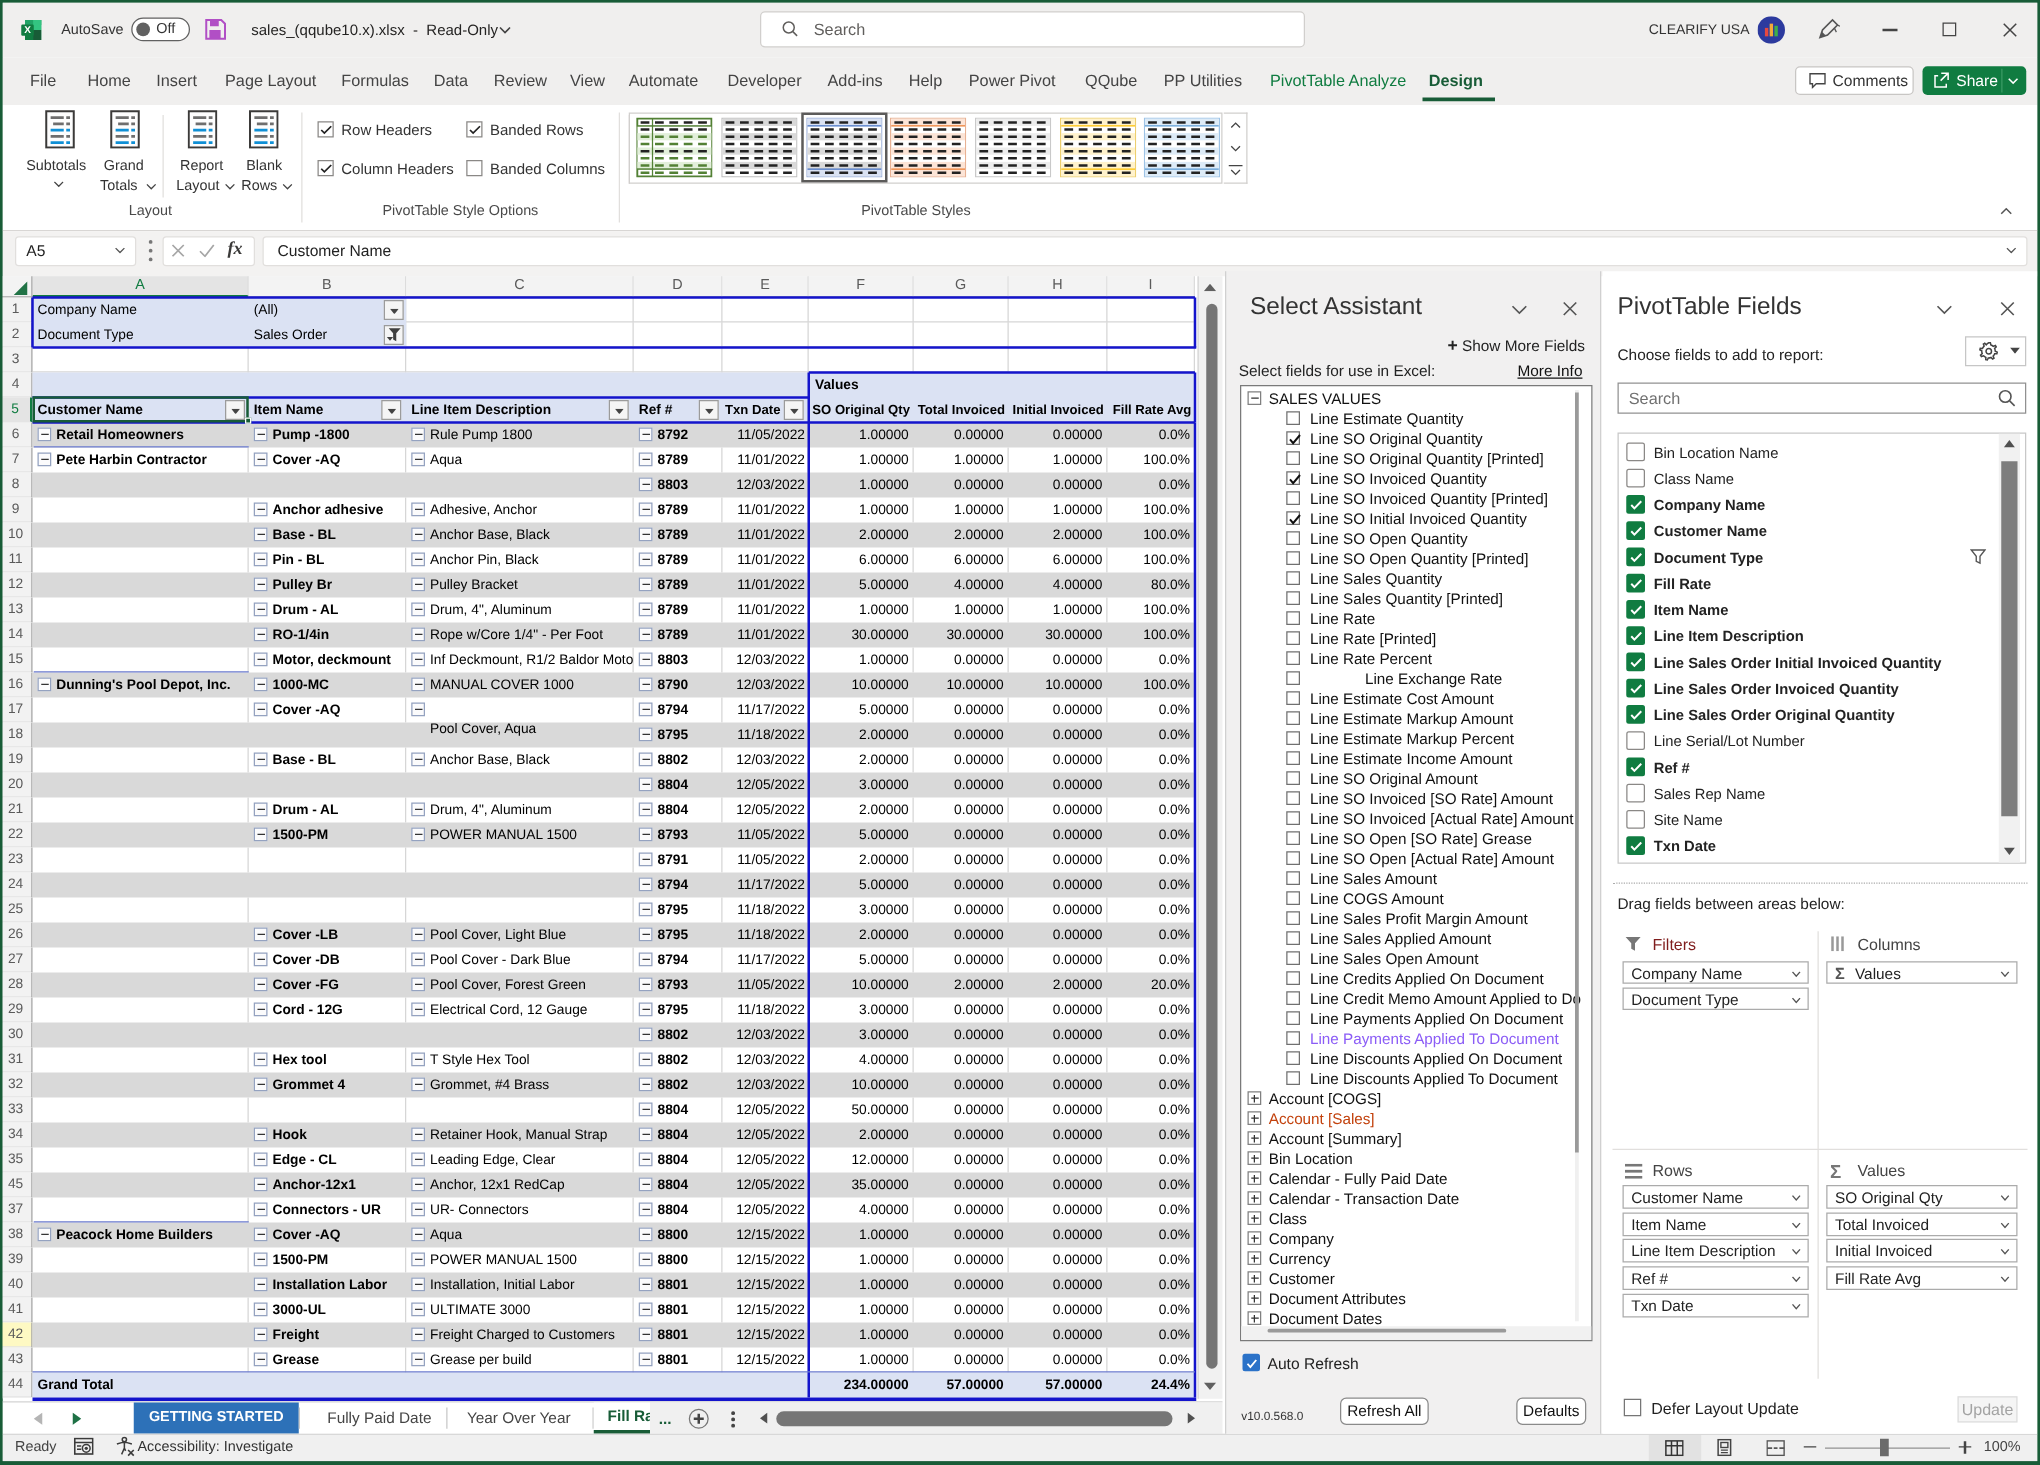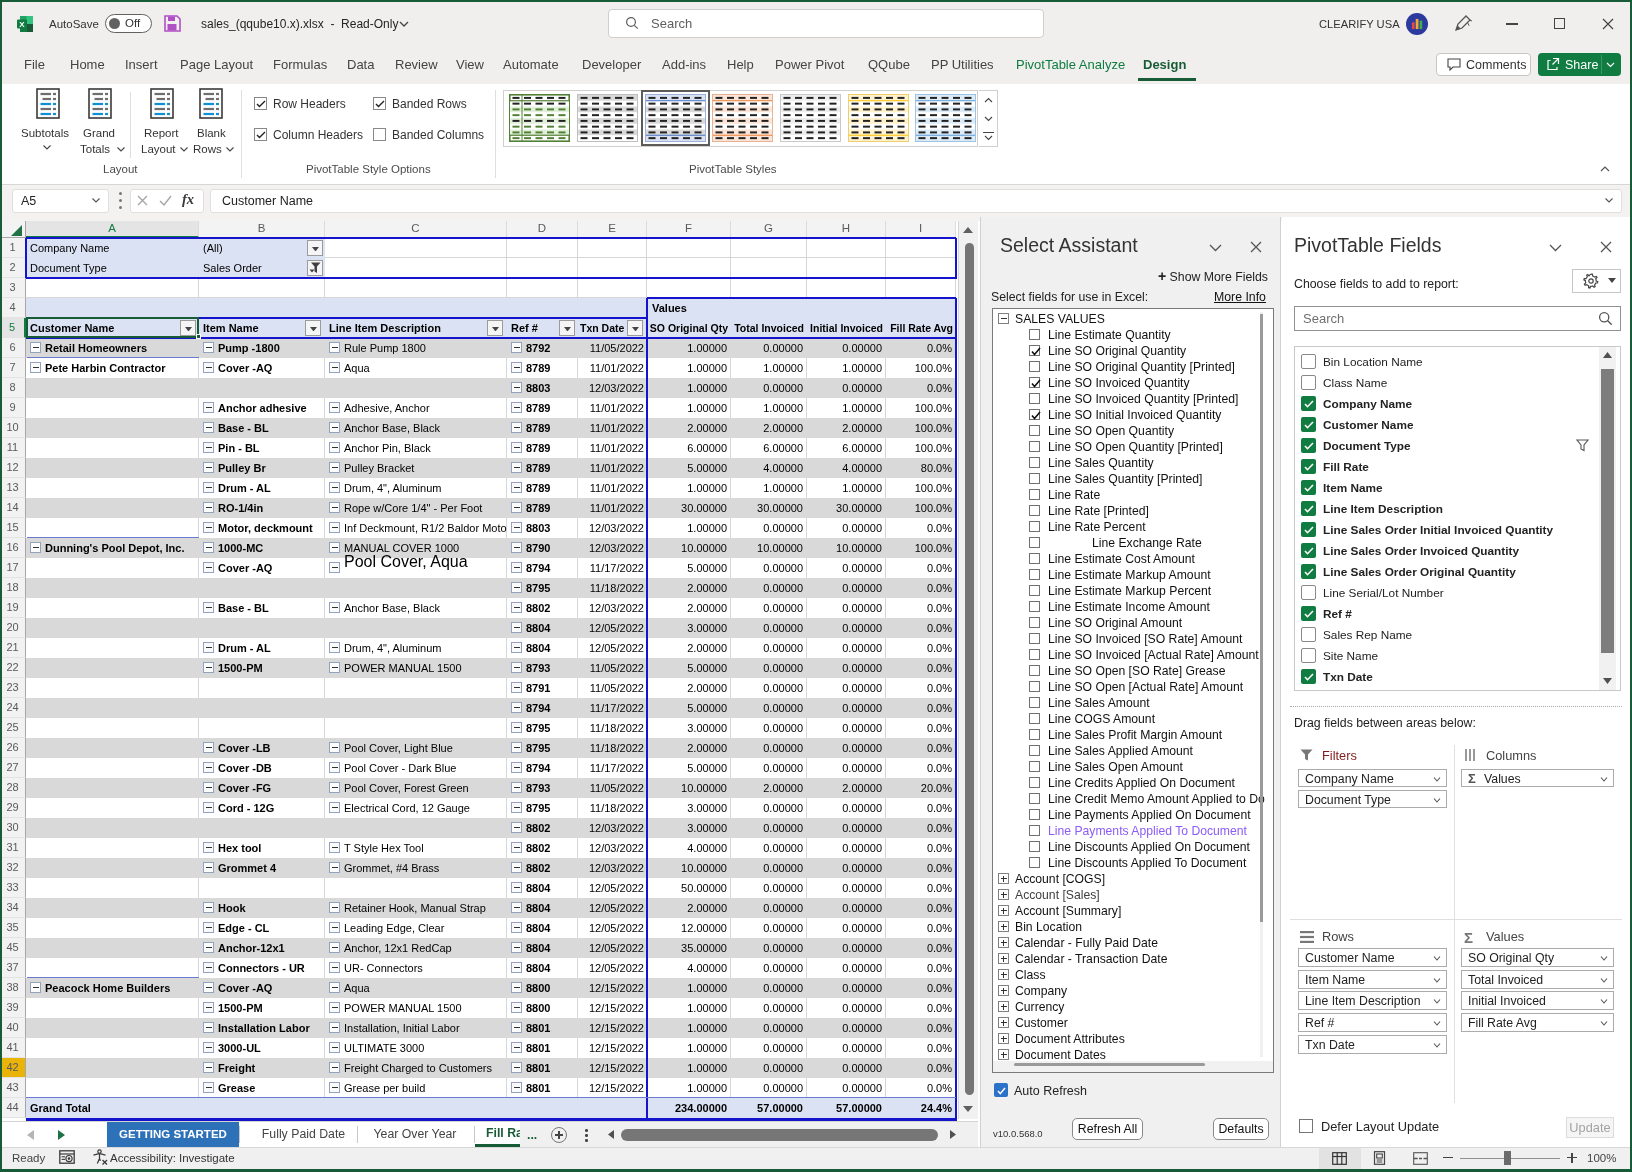--- a/index.html
+++ b/index.html
@@ -619,21 +619,21 @@
 <div class="ab" style="left:0px;top:858px;width:26px;height:20px;background:#f2f2f2;border-right:1px solid #a6a6a6;border-bottom:1px solid #e3e3e3;color:#5a5a5a;font-size:11px;text-align:center;line-height:19px">32</div>
 <div class="ab" style="left:0px;top:878px;width:26px;height:20px;background:#f2f2f2;border-right:1px solid #a6a6a6;border-bottom:1px solid #e3e3e3;color:#5a5a5a;font-size:11px;text-align:center;line-height:19px">33</div>
 <div class="ab" style="left:0px;top:898px;width:26px;height:20px;background:#f2f2f2;border-right:1px solid #a6a6a6;border-bottom:1px solid #e3e3e3;color:#5a5a5a;font-size:11px;text-align:center;line-height:19px">34</div>
 <div class="ab" style="left:0px;top:918px;width:26px;height:20px;background:#f2f2f2;border-right:1px solid #a6a6a6;border-bottom:1px solid #e3e3e3;color:#5a5a5a;font-size:11px;text-align:center;line-height:19px">35</div>
 <div class="ab" style="left:0px;top:938px;width:26px;height:20px;background:#f2f2f2;border-right:1px solid #a6a6a6;border-bottom:1px solid #e3e3e3;color:#5a5a5a;font-size:11px;text-align:center;line-height:19px">45</div>
 <div class="ab" style="left:0px;top:958px;width:26px;height:20px;background:#f2f2f2;border-right:1px solid #a6a6a6;border-bottom:1px solid #e3e3e3;color:#5a5a5a;font-size:11px;text-align:center;line-height:19px">37</div>
 <div class="ab" style="left:0px;top:978px;width:26px;height:20px;background:#f2f2f2;border-right:1px solid #a6a6a6;border-bottom:1px solid #e3e3e3;color:#5a5a5a;font-size:11px;text-align:center;line-height:19px">38</div>
 <div class="ab" style="left:0px;top:998px;width:26px;height:20px;background:#f2f2f2;border-right:1px solid #a6a6a6;border-bottom:1px solid #e3e3e3;color:#5a5a5a;font-size:11px;text-align:center;line-height:19px">39</div>
 <div class="ab" style="left:0px;top:1018px;width:26px;height:20px;background:#f2f2f2;border-right:1px solid #a6a6a6;border-bottom:1px solid #e3e3e3;color:#5a5a5a;font-size:11px;text-align:center;line-height:19px">40</div>
 <div class="ab" style="left:0px;top:1038px;width:26px;height:20px;background:#f2f2f2;border-right:1px solid #a6a6a6;border-bottom:1px solid #e3e3e3;color:#5a5a5a;font-size:11px;text-align:center;line-height:19px">41</div>
-<div class="ab" style="left:0px;top:1058px;width:26px;height:20px;background:#eab308;border-right:1px solid #a6a6a6;border-bottom:1px solid #e3e3e3;color:#5a5a5a;font-size:11px;text-align:center;line-height:19px">42</div>
+<div class="ab" style="left:0px;top:1058px;width:26px;height:20px;background:#fef9c3;border-right:1px solid #a6a6a6;border-bottom:1px solid #e3e3e3;color:#5a5a5a;font-size:11px;text-align:center;line-height:19px">42</div>
 <div class="ab" style="left:0px;top:1078px;width:26px;height:20px;background:#f2f2f2;border-right:1px solid #a6a6a6;border-bottom:1px solid #e3e3e3;color:#5a5a5a;font-size:11px;text-align:center;line-height:19px">43</div>
 <div class="ab" style="left:0px;top:1098px;width:26px;height:20px;background:#f2f2f2;border-right:1px solid #a6a6a6;border-bottom:1px solid #e3e3e3;color:#5a5a5a;font-size:11px;text-align:center;line-height:19px">44</div>
 <div class="ab" style="left:198px;top:238px;width:1px;height:20px;background:#d6d6d6"></div>
 <div class="ab" style="left:324px;top:238px;width:1px;height:20px;background:#d6d6d6"></div>
 <div class="ab" style="left:506px;top:238px;width:1px;height:20px;background:#d6d6d6"></div>
 <div class="ab" style="left:577px;top:238px;width:1px;height:20px;background:#d6d6d6"></div>
 <div class="ab" style="left:646px;top:238px;width:1px;height:20px;background:#d6d6d6"></div>
 <div class="ab" style="left:730px;top:238px;width:1px;height:20px;background:#d6d6d6"></div>
 <div class="ab" style="left:806px;top:238px;width:1px;height:20px;background:#d6d6d6"></div>
 <div class="ab" style="left:885px;top:238px;width:1px;height:20px;background:#d6d6d6"></div>
@@ -1050,21 +1050,21 @@
 <div class="ab tt" style="left:444px;top:538px;width:200px;text-align:right;font-size:11px;color:#000;line-height:20px">12/03/2022</div>
 <div class="ab tt" style="left:527px;top:538px;width:200px;text-align:right;font-size:11px;color:#000;line-height:20px">10.00000</div>
 <div class="ab tt" style="left:603px;top:538px;width:200px;text-align:right;font-size:11px;color:#000;line-height:20px">10.00000</div>
 <div class="ab tt" style="left:682px;top:538px;width:200px;text-align:right;font-size:11px;color:#000;line-height:20px">10.00000</div>
 <div class="ab tt" style="left:752px;top:538px;width:200px;text-align:right;font-size:11px;color:#000;line-height:20px">100.0%</div>
 <div class="ab" style="left:203px;top:562px;width:11px;height:11px;background:#fbfbfc;border:1px solid #94a2c0"></div>
 <div class="ab" style="left:205.5px;top:567px;width:6px;height:1px;background:#333"></div>
 <div class="ab tt" style="left:218px;top:558px;font-weight:bold;font-size:11px;color:#000;line-height:20px">Cover -AQ</div>
 <div class="ab" style="left:329px;top:562px;width:11px;height:11px;background:#fbfbfc;border:1px solid #94a2c0"></div>
 <div class="ab" style="left:331.5px;top:567px;width:6px;height:1px;background:#333"></div>
-<div class="ab tt" style="left:344px;top:552px;width:163px;overflow:hidden;font-size:16px;line-height:20px">Pool Cover, Aqua</div>
+<div class="ab tt" style="left:344px;top:573px;width:163px;overflow:hidden;font-size:11px;line-height:20px">Pool Cover, Aqua</div>
 <div class="ab" style="left:511px;top:562px;width:11px;height:11px;background:#fbfbfc;border:1px solid #94a2c0"></div>
 <div class="ab" style="left:513.5px;top:567px;width:6px;height:1px;background:#333"></div>
 <div class="ab tt" style="left:526px;top:558px;font-weight:bold;font-size:11px;color:#000;line-height:20px">8794</div>
 <div class="ab tt" style="left:444px;top:558px;width:200px;text-align:right;font-size:11px;color:#000;line-height:20px">11/17/2022</div>
 <div class="ab tt" style="left:527px;top:558px;width:200px;text-align:right;font-size:11px;color:#000;line-height:20px">5.00000</div>
 <div class="ab tt" style="left:603px;top:558px;width:200px;text-align:right;font-size:11px;color:#000;line-height:20px">0.00000</div>
 <div class="ab tt" style="left:682px;top:558px;width:200px;text-align:right;font-size:11px;color:#000;line-height:20px">0.00000</div>
 <div class="ab tt" style="left:752px;top:558px;width:200px;text-align:right;font-size:11px;color:#000;line-height:20px">0.0%</div>
 <div class="ab" style="left:511px;top:582px;width:11px;height:11px;background:#fbfbfc;border:1px solid #94a2c0"></div>
 <div class="ab" style="left:513.5px;top:587px;width:6px;height:1px;background:#333"></div>
@@ -1584,21 +1584,21 @@
 <div class="ab tt" style="left:1048px;top:839px;font-size:12.2px;color:#111;line-height:16px">Line Discounts Applied On Document</div>
 <div class="ab" style="left:1029px;top:857px;width:11px;height:11px;background:#fff;border:1px solid #707070"></div>
 <div class="ab tt" style="left:1048px;top:855px;font-size:12.2px;color:#111;line-height:16px">Line Discounts Applied To Document</div>
 <div class="ab" style="left:998px;top:873px;width:11px;height:11px;background:#fff;border:1px solid #808080"></div>
 <div class="ab" style="left:1000.5px;top:878px;width:6px;height:1.2px;background:#333"></div>
 <div class="ab" style="left:1002.9px;top:875.6px;width:1.2px;height:6px;background:#333"></div>
 <div class="ab tt" style="left:1015px;top:871px;font-size:12.2px;color:#111;line-height:16px">Account [COGS]</div>
 <div class="ab" style="left:998px;top:889px;width:11px;height:11px;background:#fff;border:1px solid #808080"></div>
 <div class="ab" style="left:1000.5px;top:894px;width:6px;height:1.2px;background:#333"></div>
 <div class="ab" style="left:1002.9px;top:891.6px;width:1.2px;height:6px;background:#333"></div>
-<div class="ab tt" style="left:1015px;top:887px;font-size:12.2px;color:#404040;line-height:16px">Account [Sales]</div>
+<div class="ab tt" style="left:1015px;top:887px;font-size:12.2px;color:#c2410c;line-height:16px">Account [Sales]</div>
 <div class="ab" style="left:998px;top:905px;width:11px;height:11px;background:#fff;border:1px solid #808080"></div>
 <div class="ab" style="left:1000.5px;top:910px;width:6px;height:1.2px;background:#333"></div>
 <div class="ab" style="left:1002.9px;top:907.6px;width:1.2px;height:6px;background:#333"></div>
 <div class="ab tt" style="left:1015px;top:903px;font-size:12.2px;color:#111;line-height:16px">Account [Summary]</div>
 <div class="ab" style="left:998px;top:921px;width:11px;height:11px;background:#fff;border:1px solid #808080"></div>
 <div class="ab" style="left:1000.5px;top:926px;width:6px;height:1.2px;background:#333"></div>
 <div class="ab" style="left:1002.9px;top:923.6px;width:1.2px;height:6px;background:#333"></div>
 <div class="ab tt" style="left:1015px;top:919px;font-size:12.2px;color:#111;line-height:16px">Bin Location</div>
 <div class="ab" style="left:998px;top:937px;width:11px;height:11px;background:#fff;border:1px solid #808080"></div>
 <div class="ab" style="left:1000.5px;top:942px;width:6px;height:1.2px;background:#333"></div>

